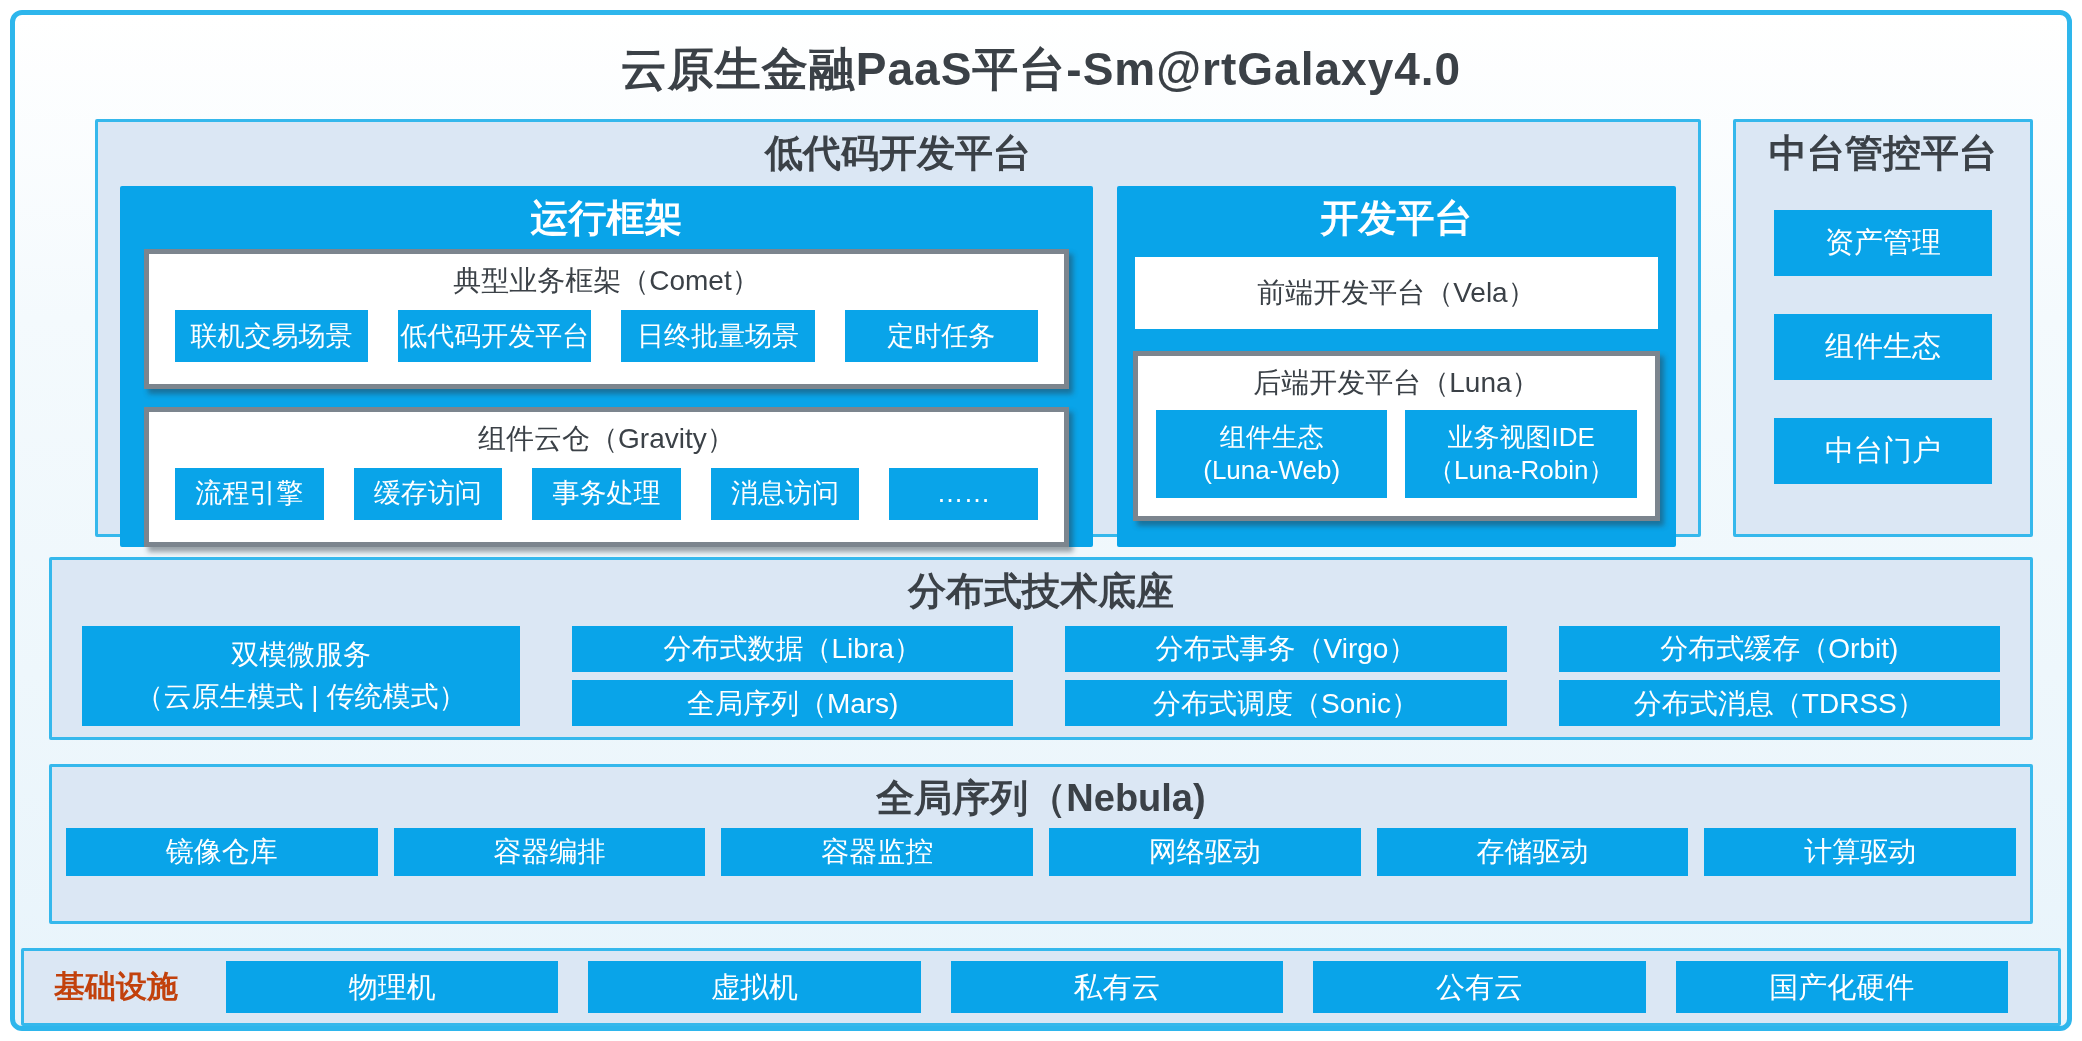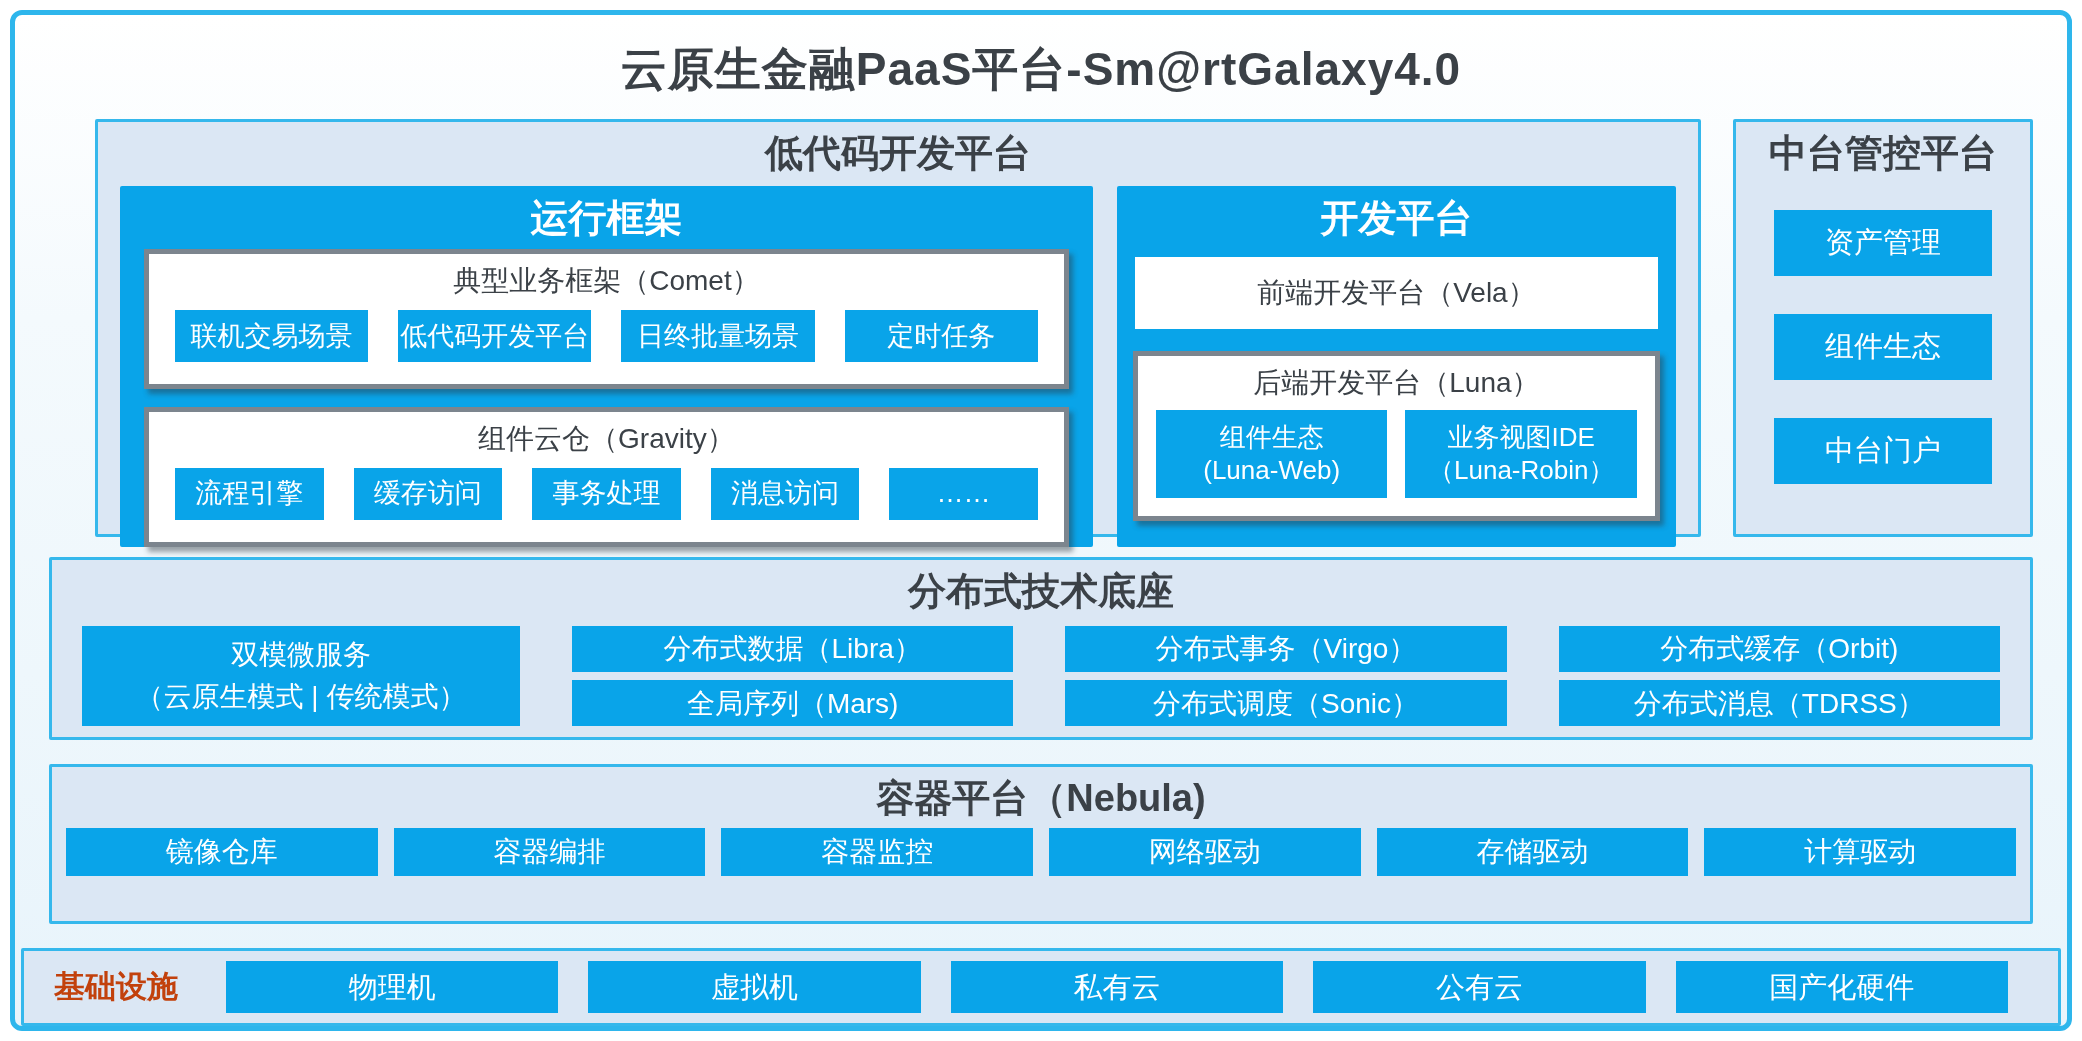--- a/index.html
+++ b/index.html
@@ -158,21 +158,21 @@
         <div class="btn">分布式调度（Sonic）</div>
       </div>
       <div class="dist-col">
         <div class="btn">分布式缓存（Orbit)</div>
         <div class="btn">分布式消息（TDRSS）</div>
       </div>
     </div>
   </section>
 
   <section class="panel row3">
-    <div class="panel-title">容器平台（Nebula)</div>
+    <div class="panel-title">全局序列（Nebula)</div>
     <div class="row3-btns">
       <div class="btn">镜像仓库</div>
       <div class="btn">容器编排</div>
       <div class="btn">容器监控</div>
       <div class="btn">网络驱动</div>
       <div class="btn">存储驱动</div>
       <div class="btn">计算驱动</div>
     </div>
   </section>
 

